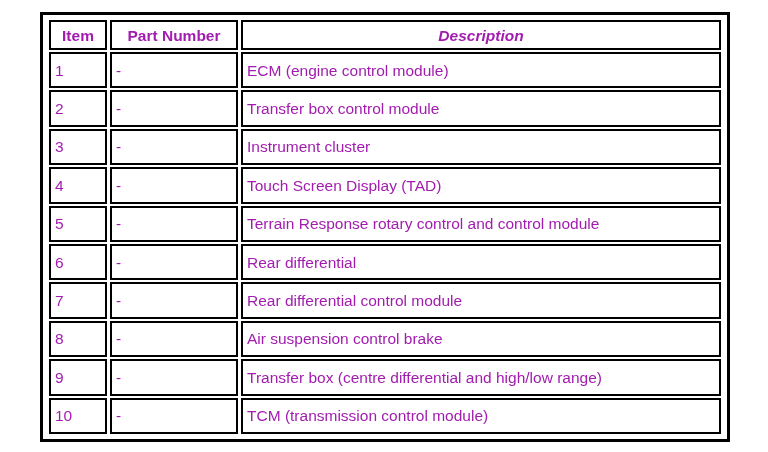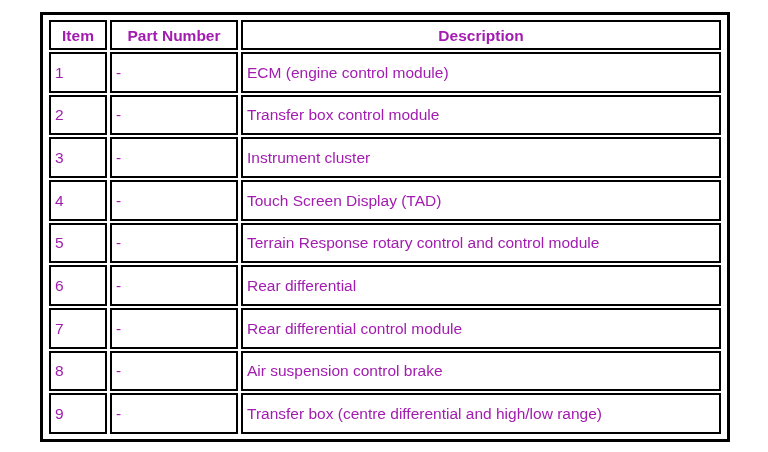--- a/index.html
+++ b/index.html
@@ -54,21 +54,21 @@
     vertical-align: middle;
   }
 
   .cell.head {
     font-weight: bold;
     height: 30px;
   }
 
   .head-item   { text-align: center; }
   .head-part   { }
-  .head-desc   { text-align: center; }
+  .head-desc   { text-align: center; font-style: italic; }
 
   .cell-item { text-align: left; }
   .cell-part { text-align: left; }
   .cell-desc { text-align: left; }
 </style>
 </head>
 <body>
 
 <div id="parts-table-frame">
   <table class="table-grid">
@@ -123,15 +123,20 @@
         <tr>
           <td class="cell cell-item">8</td>
           <td class="cell cell-part">-</td>
           <td class="cell cell-desc">Air suspension control brake</td>
         </tr>
         <tr>
           <td class="cell cell-item">9</td>
           <td class="cell cell-part">-</td>
           <td class="cell cell-desc">Transfer box (centre differential and high/low range)</td>
         </tr>
+        <tr>
+          <td class="cell cell-item">10</td>
+          <td class="cell cell-part">-</td>
+          <td class="cell cell-desc">TCM (transmission control module)</td>
+        </tr>
       </tbody>
   </table>
 </div>
 
 </body></html>

